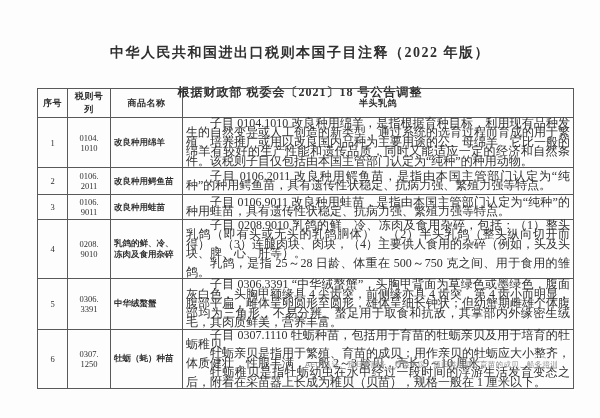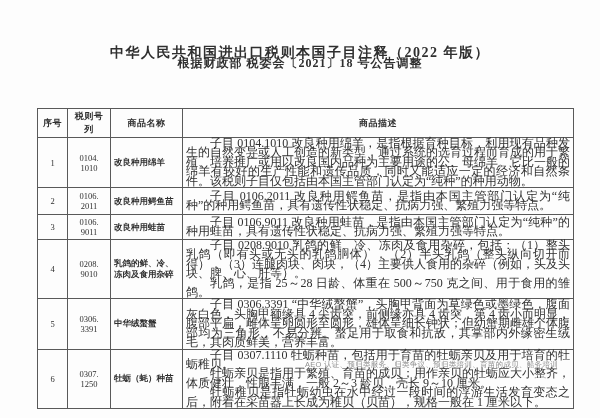--- a/index.html
+++ b/index.html
@@ -6,25 +6,25 @@
   body{
     width:600px;height:418px;position:relative;overflow:hidden;
     background:#fdfdfd;color:#2f2f2f;
     font-family:"Liberation Serif","DejaVu Serif",serif;
   }
   .title1{
     position:absolute;top:44px;left:0;width:100%;text-align:center;
     font-size:14px;font-weight:bold;letter-spacing:1.5px;white-space:nowrap;
   }
   .title2{
-    position:absolute;top:55px;left:0;width:100%;text-align:center;
+    position:absolute;top:84px;left:0;width:100%;text-align:center;
     font-size:12px;font-weight:bold;letter-spacing:1px;white-space:nowrap;
   }
   table.tariff{
-    position:absolute;left:37px;top:108px;width:536px;
+    position:absolute;left:37px;top:88px;width:536px;
     border-collapse:collapse;table-layout:fixed;
   }
   table.tariff th, table.tariff td{
     border:1px solid #595959;
     padding:1px 3px;
     vertical-align:middle;
   }
   table.tariff th{
     font-size:9px;font-weight:bold;text-align:center;height:20px;
     letter-spacing:0.5px;
@@ -61,21 +61,21 @@
     <col style="width:30px">
       <col style="width:43px">
       <col style="width:72px">
       <col style="width:391px">
   </colgroup>
   <thead>
     <tr class="rh">
       <th>序号</th>
       <th>税则号列</th>
       <th>商品名称</th>
-      <th>商品描述</th>
+      <th>半头乳鸽</th>
     </tr>
   </thead>
   <tbody>
     <tr class="r1">
       <td class="c-seq">1</td>
       <td class="c-code">0104. 1010</td>
       <td class="c-name">改良种用绵羊</td>
       <td class="c-desc">
         <p>子目 0104.1010 改良种用绵羊，是指根据育种目标，利用现有品种发生的自然变异或人工创造的新类型，通过系统的选育过程而育成的用于繁殖、培养推广或用以改良国内品种为主要用途的公、母绵羊。它比一般的绵羊有较好的生产性能和遗传品质，同时又能适应一定的经济和自然条件。该税则子目仅包括由本国主管部门认定为“纯种”的种用动物。</p>
       </td>

